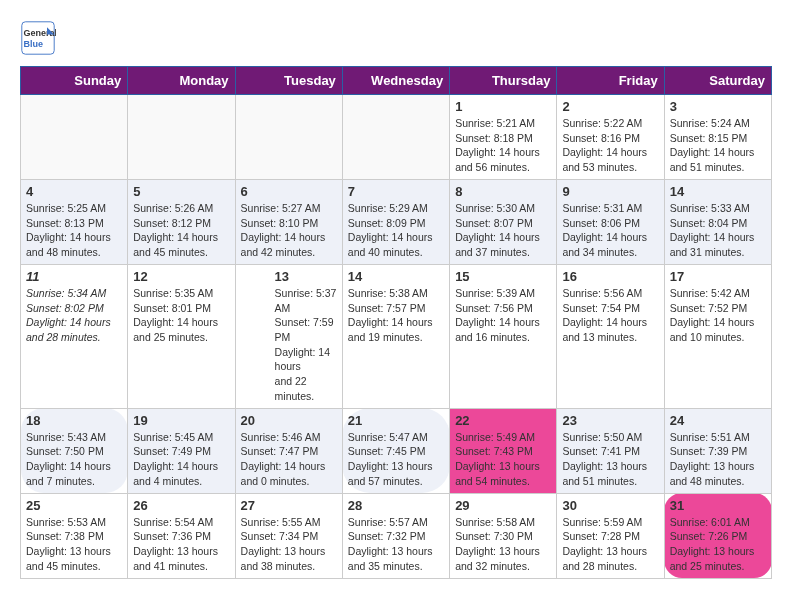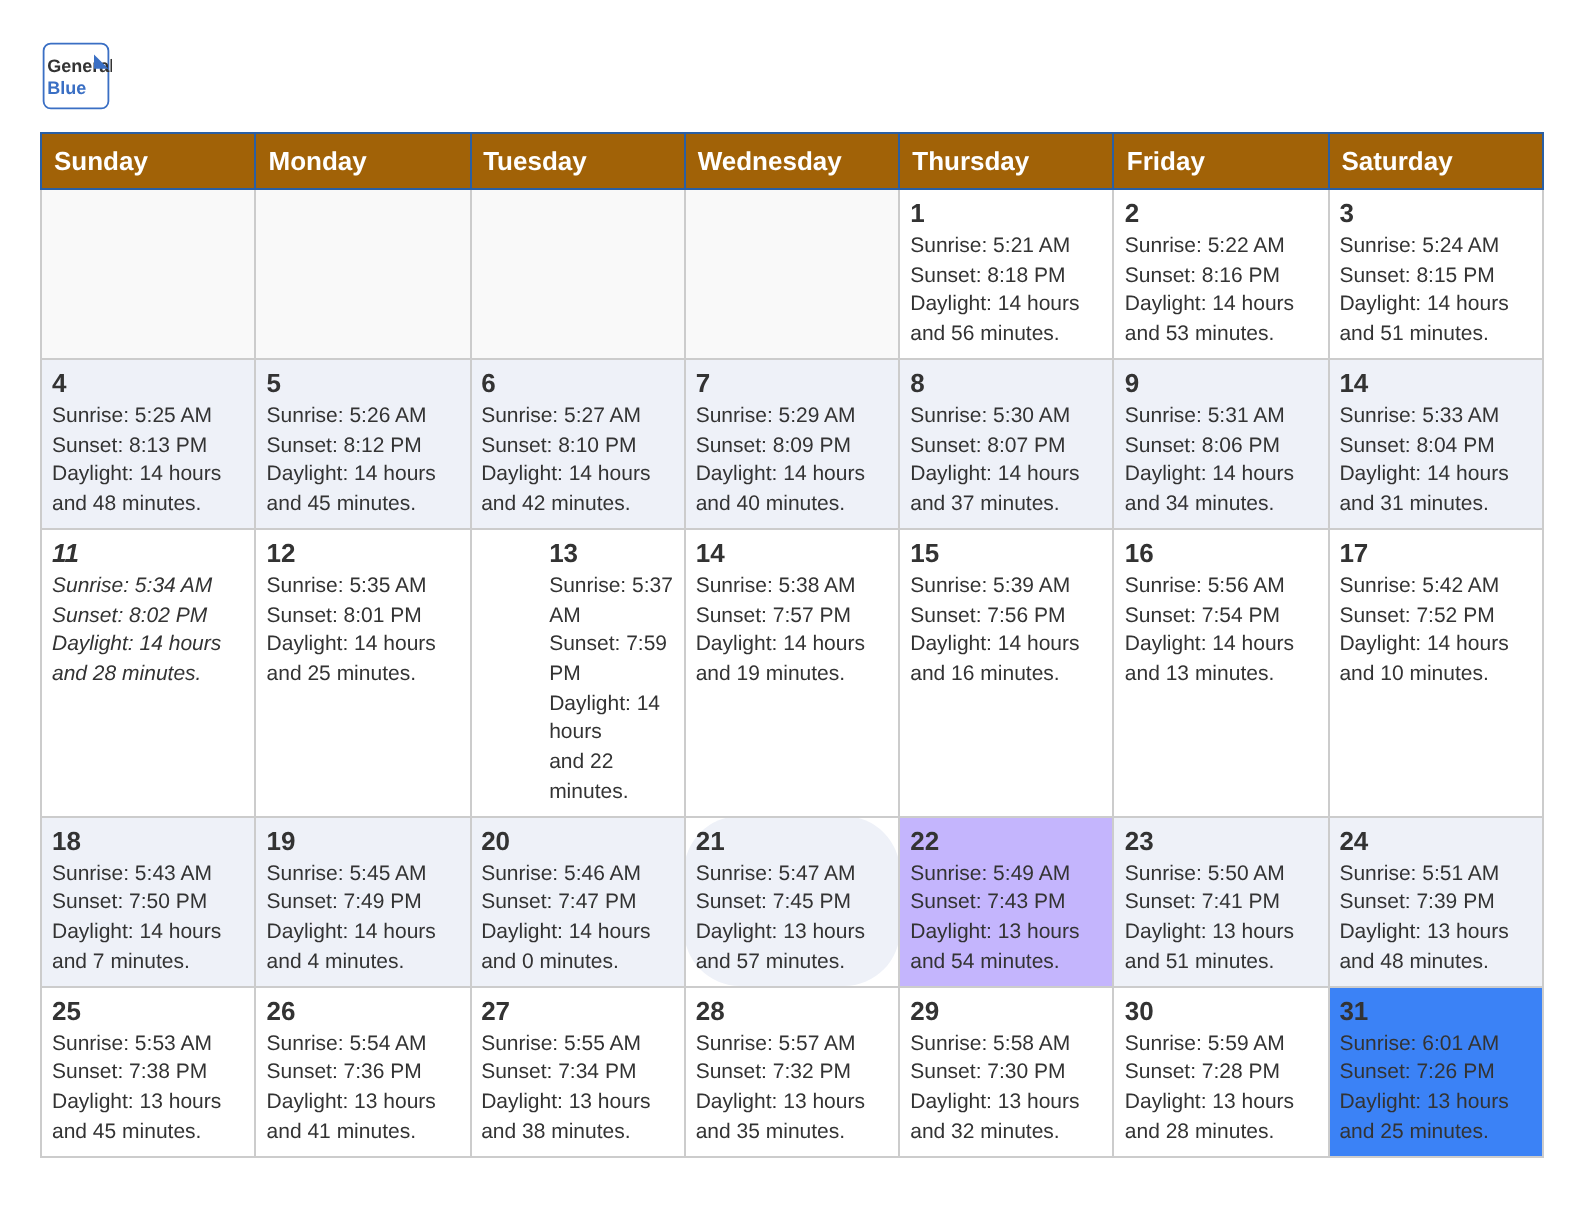--- a/index.html
+++ b/index.html
@@ -75,21 +75,22 @@
       font-size: 10.5px;
       line-height: 1.4;
     }
     tr:nth-child(even) td {
       background-color: #f2f5fb;
     }
     tr:nth-child(odd) td {
       background-color: #ffffff;
     }
     .calendar thead tr th {
-      background-color: #a16207;
+      background-color: #701a75;
+      text-align: right;
     }
   </style>
 </head>
 <body>
 
 <div class="header-area">
   <div class="logo">
     <svg class="logo-icon" viewBox="0 0 40 40">
       <rect x="2" y="2" width="36" height="36" rx="4" fill="#fff" stroke="#3a6fc4" stroke-width="1"></rect>
       <text x="4" y="18" font-family="Arial" font-weight="bold" font-size="10" fill="#333">General</text>
@@ -239,21 +240,21 @@
         </td>
         <td style="background-color: rgb(255, 255, 255);">
           <span class="day-number">17</span>
           <div class="day-info" style="white-space: pre-line;">Sunrise: 5:42 AM
 Sunset: 7:52 PM
 Daylight: 14 hours
 and 10 minutes.</div>
         </td>
       </tr>
       <tr>
-        <td style="background-color: rgb(238, 241, 248);">
+        <td style="background-color: rgb(238, 241, 248); border-radius: 23px;">
           <span class="day-number">18</span>
           <div class="day-info" style="white-space: pre-line;">Sunrise: 5:43 AM
 Sunset: 7:50 PM
 Daylight: 14 hours
 and 7 minutes.</div>
         </td>
         <td style="background-color: rgb(238, 241, 248);">
           <span class="day-number">19</span>
           <div class="day-info" style="white-space: pre-line;">Sunrise: 5:45 AM
 Sunset: 7:49 PM
@@ -267,21 +268,21 @@
 Daylight: 14 hours
 and 0 minutes.</div>
         </td>
         <td style="background-color: rgb(238, 241, 248); border-radius: 28px;">
           <span class="day-number">21</span>
           <div class="day-info" style="white-space: pre-line;">Sunrise: 5:47 AM
 Sunset: 7:45 PM
 Daylight: 13 hours
 and 57 minutes.</div>
         </td>
-        <td style="background-color: #c4b5fd; margin-left: 28px;">
+        <td style="background-color: #ec4899; margin-left: 28px;">
           <span class="day-number">22</span>
           <div class="day-info" style="white-space: pre-line;">Sunrise: 5:49 AM
 Sunset: 7:43 PM
 Daylight: 13 hours
 and 54 minutes.</div>
         </td>
         <td style="background-color: rgb(238, 241, 248);">
           <span class="day-number">23</span>
           <div class="day-info" style="white-space: pre-line;">Sunrise: 5:50 AM
 Sunset: 7:41 PM
@@ -332,21 +333,21 @@
 Daylight: 13 hours
 and 32 minutes.</div>
         </td>
         <td style="background-color: rgb(255, 255, 255);">
           <span class="day-number">30</span>
           <div class="day-info" style="white-space: pre-line;">Sunrise: 5:59 AM
 Sunset: 7:28 PM
 Daylight: 13 hours
 and 28 minutes.</div>
         </td>
-        <td style="background-color: #3b82f6;">
+        <td style="background-color: #ec4899; border-radius: 18px;">
           <span class="day-number">31</span>
           <div class="day-info" style="white-space: pre-line;">Sunrise: 6:01 AM
 Sunset: 7:26 PM
 Daylight: 13 hours
 and 25 minutes.</div>
         </td>
       </tr>
     </tbody>
 </table>
 

